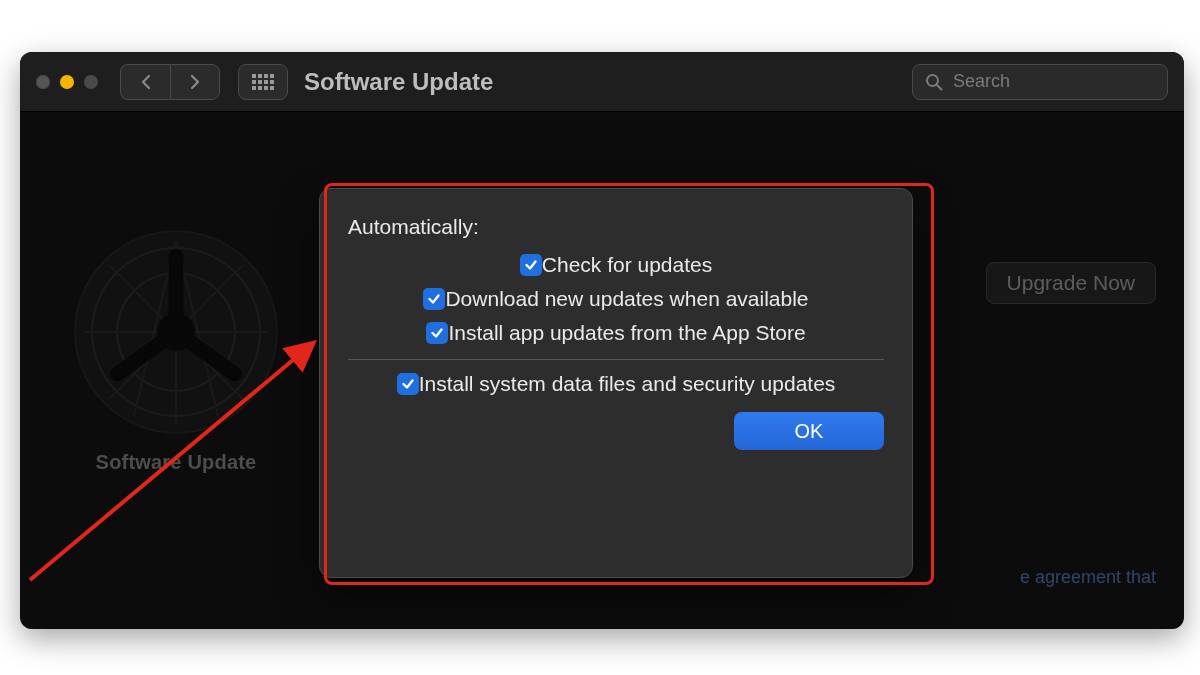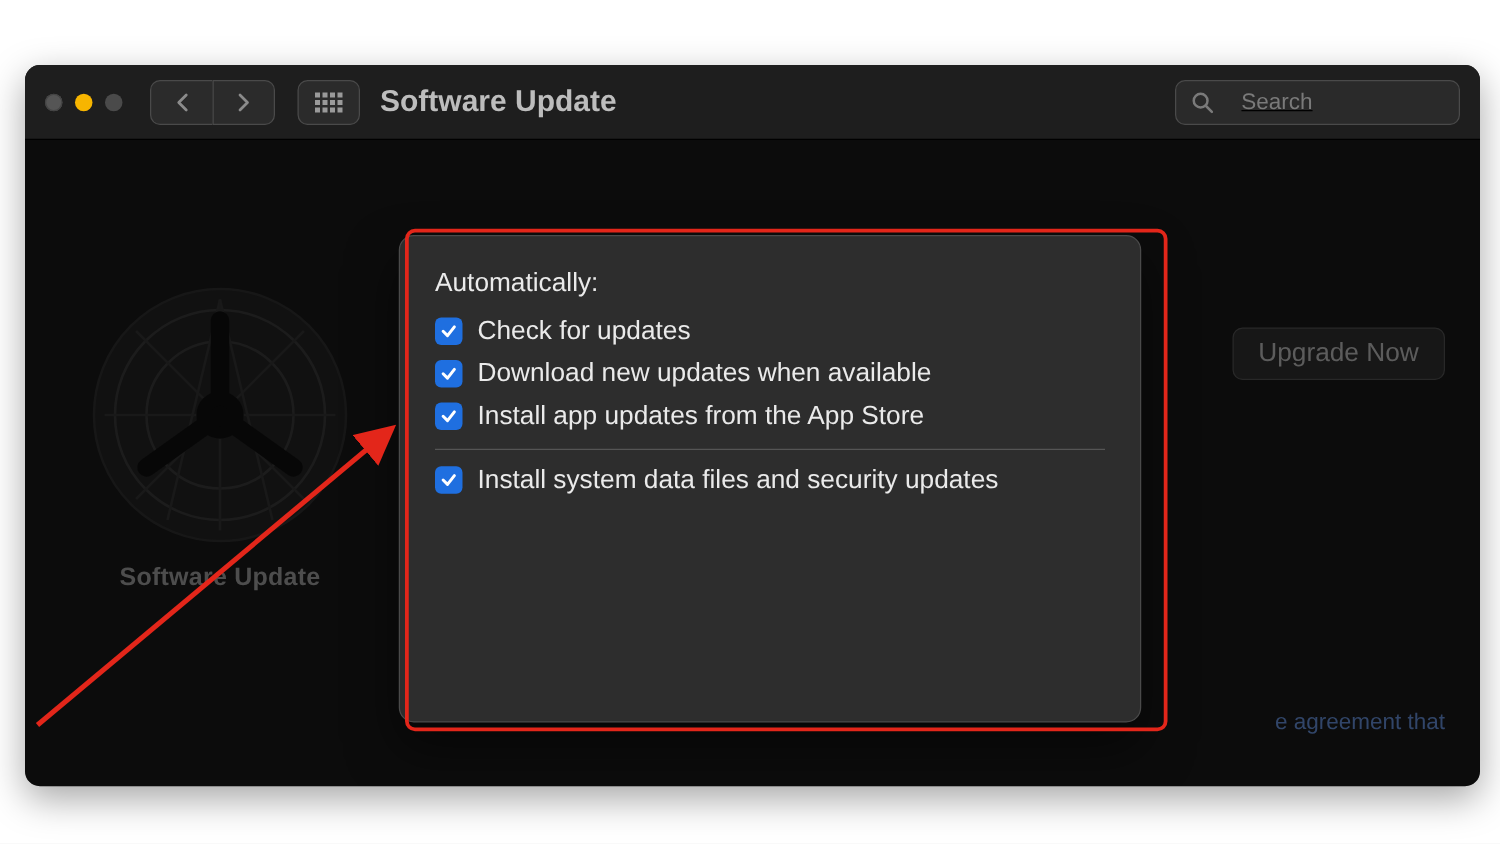--- a/index.html
+++ b/index.html
@@ -32,23 +32,23 @@
   .grid-btn {
     width: 50px; height: 36px; margin-left: 18px; background: #2b2b2b;
     border: 1px solid #4a4a4a; border-radius: 8px; display: flex; align-items: center; justify-content: center;
   }
   .grid-icon { display: grid; grid-template-columns: repeat(4, 4px); grid-auto-rows: 4px; gap: 2px; }
   .grid-icon span { background: #9a9a9a; width: 4px; height: 4px; }
 
   .title { margin-left: 16px; color: #bdbdbd; font-size: 24px; font-weight: 600; }
 
   .search {
-    margin-left: auto; display: flex; align-items: center; gap: 22px;
-    width: 228px; height: 36px; background: #2a2a2a; border: 1px solid #4a4a4a;
-    border-radius: 8px; padding: 0 12px; text-decoration: underline;
+    margin-left: auto; display: flex; align-items: center; gap: 10px;
+    width: 256px; height: 36px; background: #2a2a2a; border: 1px solid #4a4a4a;
+    border-radius: 8px; padding: 0 12px;
   }
   .search svg { flex: 0 0 auto; }
   .search input { flex: 1; background: transparent; border: none; outline: none; color: #999; font-size: 18px; }
   .search input::placeholder { color: #7a7a7a; }
 
   
   .dim { position: absolute; inset: 60px 0 0 0; background: rgba(0,0,0,.45); }
 
   
   .content { position: absolute; left: 0; right: 0; top: 60px; bottom: 0; padding: 28px 30px; }
@@ -75,21 +75,21 @@
   
   .sheet {
     position: absolute; left: 299px; top: 136px; width: 594px; height: 390px;
     background: #2d2d2d; border: 1px solid #4a4a4a; border-radius: 12px;
     box-shadow: 0 20px 40px rgba(0,0,0,.5);
     padding: 26px 28px 20px;
     color: #eaeaea;
   }
   .sheet-title { font-size: 21px; font-weight: 500; margin-bottom: 14px; }
   .opts { display:flex; flex-direction:column; gap: 10px; }
-  .opt { display:flex; align-items:center; gap: 12px; font-size: 21px; }
+  .opt { display:flex; align-items:center; font-size: 21px; justify-content: center; }
   .ck { width:22px; height:22px; border-radius:5px; background:#1f6fe0; display:flex; align-items:center; justify-content:center; flex:0 0 auto; }
   .sep { height:1px; background:#555; margin: 14px 0 12px; }
   .sheet-actions { display:flex; justify-content:flex-end; margin-top: 16px; }
   .ok-btn { width: 150px; height: 38px; background: linear-gradient(#2f7bf0,#2566d6); border:none; border-radius:8px; color:#fff; font-size:20px; font-weight:500; }
 
 </style>
 </head>
 <body>
 
 <div class="stage">
@@ -209,20 +209,23 @@
       </div>
       <div class="sep"></div>
       <div class="opt">
         <div class="ck">
           <svg width="14" height="14" viewBox="0 0 14 14">
               <path d="M2.5 7 L6 10.5 L11.5 3.5" stroke="#fff" stroke-width="2.4" fill="none" stroke-linecap="round" stroke-linejoin="round"></path>
             </svg>
         </div>
         <span>Install system data files and security updates</span>
       </div>
+      <div class="sheet-actions">
+        <button class="ok-btn">OK</button>
+      </div>
     </div>
 
   </div>
 
   <div class="callout" style="left:324px; top:183px; width:610px; height:402px;"></div>
 
   <svg class="arrow" style="left:20px; top:330px;" width="320" height="260" viewBox="0 0 320 260">
     <defs>
       <marker id="ahead" viewBox="0 0 10 10" refX="8" refY="5" markerWidth="8" markerHeight="8" orient="auto-start-reverse">
         <path d="M0 0 L10 5 L0 10 z" fill="#e3261a"></path>

